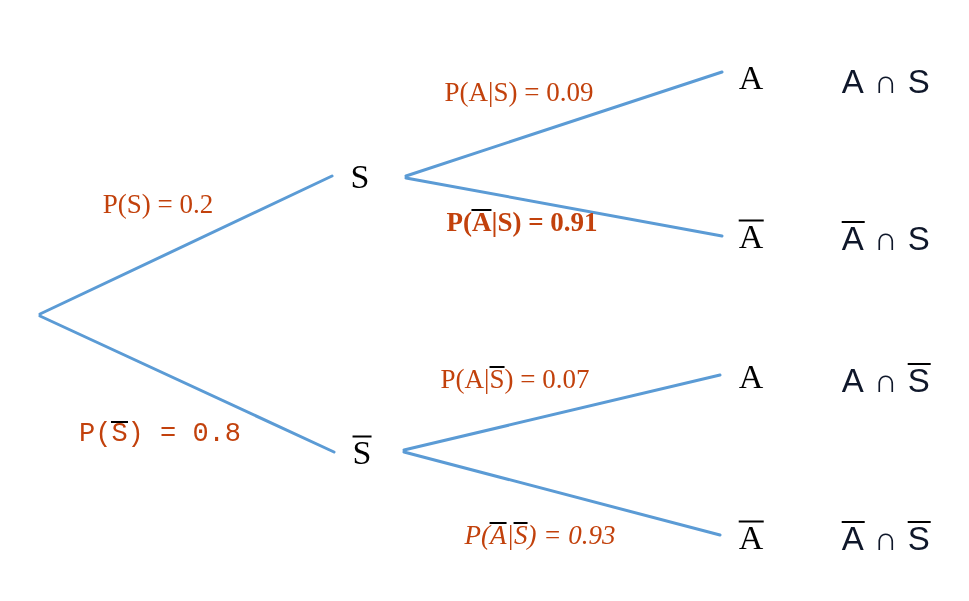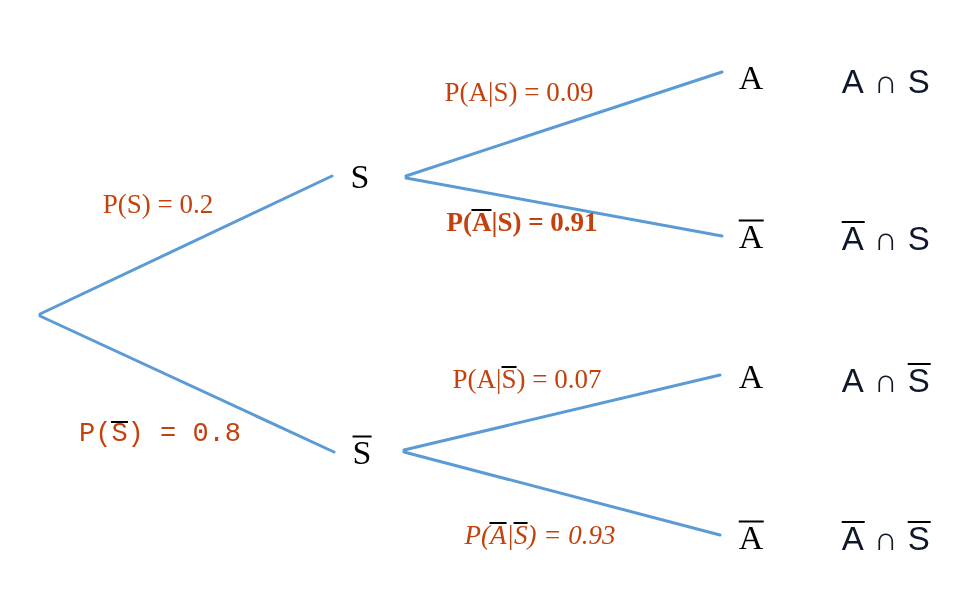--- a/index.html
+++ b/index.html
@@ -92,21 +92,21 @@
 
   <div class="node-label" style="left: 751px; top: 78px;">A</div>
   <div class="node-label" style="left: 751px; top: 236px;"><span class="ovl">A</span></div>
   <div class="node-label" style="left: 751px; top: 377px;">A</div>
   <div class="node-label" style="left: 751px; top: 537px;"><span class="ovl">A</span></div>
 
   <div class="branch-label" style="left: 158px; top: 204px;">P(S)&nbsp;=&nbsp;0.2</div>
   <div class="branch-label" style="left: 160px; top: 434px; font-family: Liberation Mono, monospace;">P(<span class="ovl">S</span>)&nbsp;=&nbsp;0.8</div>
   <div class="branch-label" style="left: 519px; top: 92px;">P(A|S)&nbsp;=&nbsp;0.09</div>
   <div class="branch-label" style="left: 522px; top: 222px; font-weight: bold;">P(<span class="ovl">A</span>|S)&nbsp;=&nbsp;0.91</div>
-  <div class="branch-label" style="left: 527px; top: 379px; text-align: right;">P(A|<span class="ovl">S</span>)&nbsp;=&nbsp;0.07</div>
+  <div class="branch-label" style="left: 515px; top: 379px; text-align: right;">P(A|<span class="ovl">S</span>)&nbsp;=&nbsp;0.07</div>
   <div class="branch-label" style="left: 540px; top: 535px; font-style: italic;">P(<span class="ovl">A</span>|<span class="ovl">S</span>)&nbsp;=&nbsp;0.93</div>
 
   <div class="outcome-label" style="left: 886px; top: 81px;">A&nbsp;∩&nbsp;S</div>
   <div class="outcome-label" style="left: 886px; top: 238px;"><span class="ovl">A</span>&nbsp;∩&nbsp;S</div>
   <div class="outcome-label" style="left: 886px; top: 380px;">A&nbsp;∩&nbsp;<span class="ovl">S</span></div>
   <div class="outcome-label" style="left: 886px; top: 538px;"><span class="ovl">A</span>&nbsp;∩&nbsp;<span class="ovl">S</span></div>
 
 </div>
 
 </body></html>

